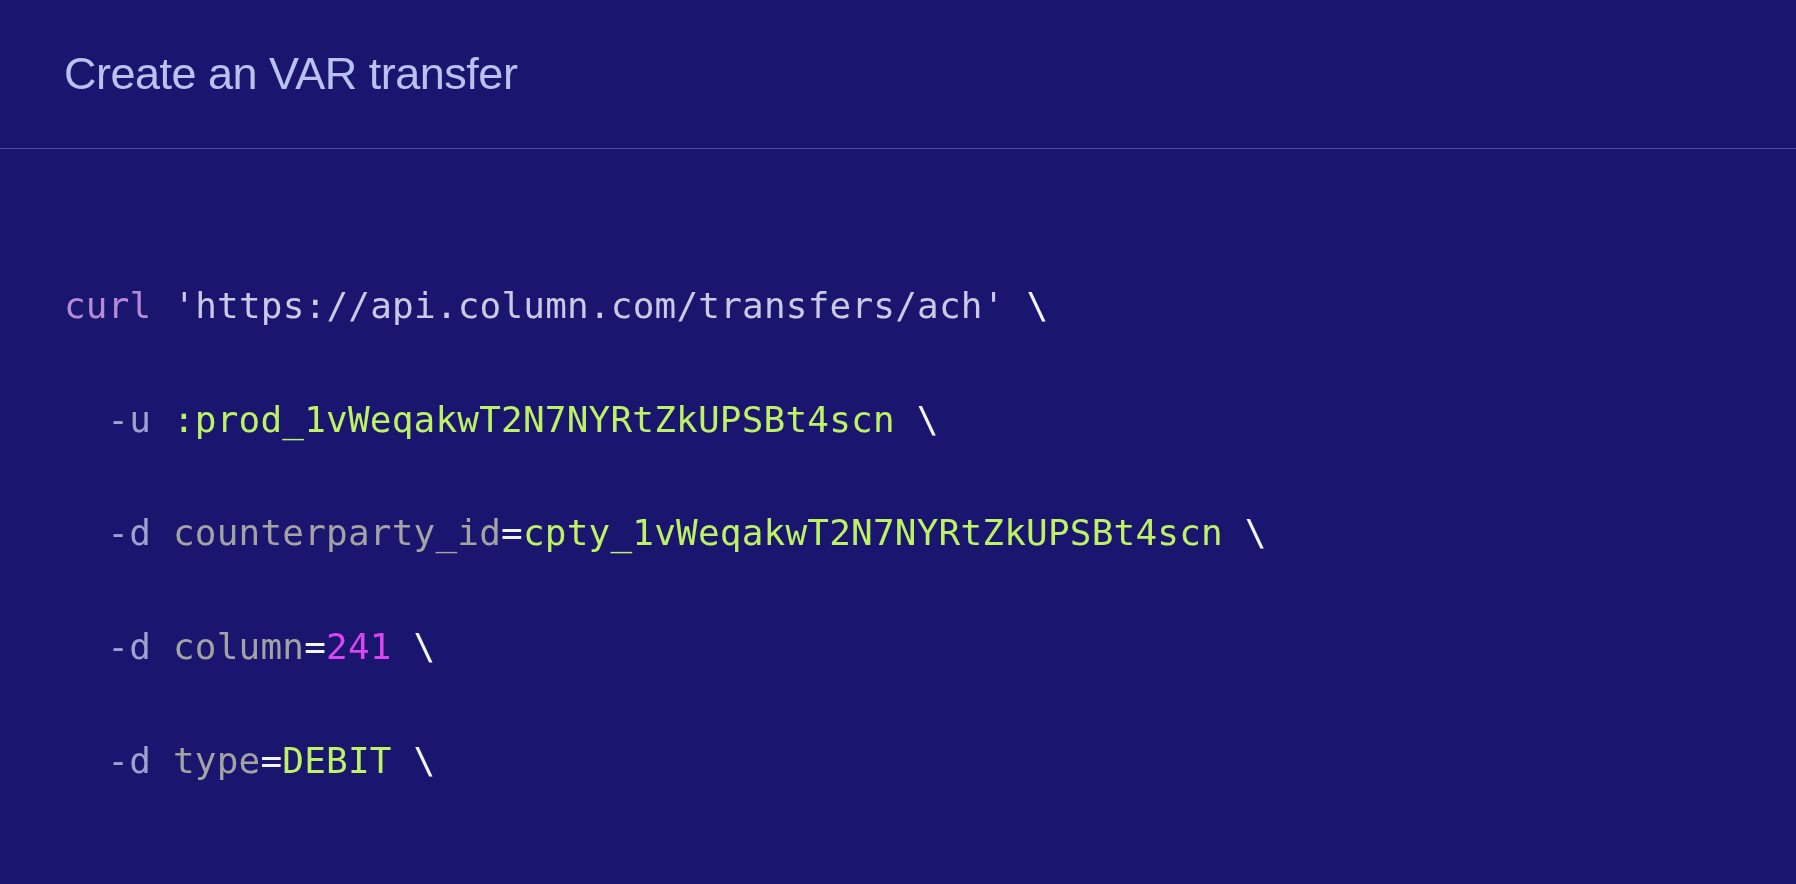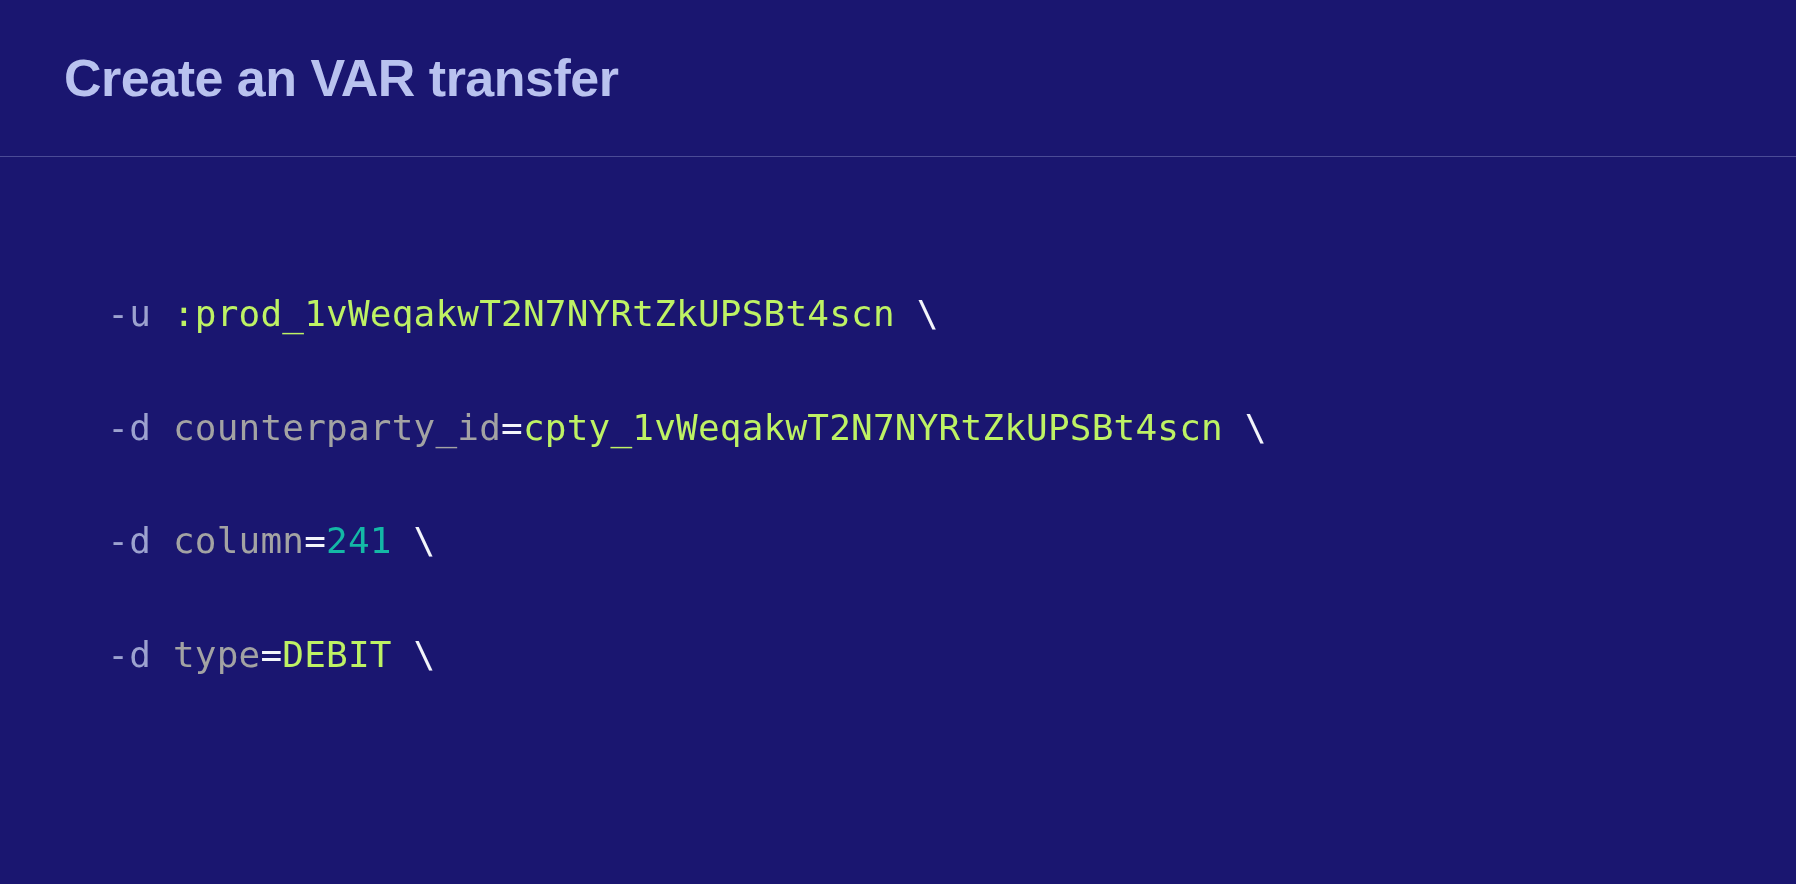--- a/index.html
+++ b/index.html
@@ -13,22 +13,22 @@
     background: #1a1670;
     font-family: -apple-system, BlinkMacSystemFont, "Segoe UI", Helvetica, Arial, sans-serif;
     overflow: hidden;
   }
   .header {
     padding: 48px 64px 48px 64px;
     border-bottom: 1px solid rgba(170, 175, 220, 0.35);
   }
   .title {
     color: #b9c2ef;
-    font-size: 52px;
-    font-weight: 700;
+    font-size: 45px;
+    font-weight: 400;
     letter-spacing: -0.5px;
   }
   .code-block {
     padding: 72px 64px 40px 64px;
     font-family: ui-monospace, SFMono-Regular, Menlo, Consolas, monospace;
     font-size: 36px;
     line-height: 1.58;
     color: #f3f5fb;
     white-space: pre;
     letter-spacing: 0.2px;
@@ -42,40 +42,41 @@
   .tok-flag {
     color: #9ca2cf;
   }
   .tok-key {
     color: #a3a3a3;
   }
   .tok-val {
     color: #bef264;
   }
   .tok-strval {
-    color: #14b8a6;
+    color: #d946ef;
   }
   .tok-punct {
     color: #f3f5fb;
   }
   .code-line {
     display: block;
   }
   .indent {
     display: inline-block;
     width: 2ch;
   }
 </style>
 </head>
 <body>
 
 <div class="header">
   <div class="title">Create an VAR transfer</div>
 </div>
 
 <div class="code-block">
+<span class="code-line"><span class="tok-cmd">curl</span> <span class="tok-str">'https://api.column.com/transfers/ach'</span><span class="tok-punct"> \</span></span>
 <span class="code-line"><span class="indent"></span><span class="tok-flag">-u</span><span class="tok-key"></span><span class="tok-punct"></span><span class="tok-val"> :prod_1vWeqakwT2N7NYRtZkUPSBt4scn</span><span class="tok-punct"> \</span></span>
 <span class="code-line"><span class="indent"></span><span class="tok-flag">-d</span><span class="tok-key"> counterparty_id</span><span class="tok-punct">=</span><span class="tok-val">cpty_1vWeqakwT2N7NYRtZkUPSBt4scn</span><span class="tok-punct"> \</span></span>
 <span class="code-line"><span class="indent"></span><span class="tok-flag">-d</span><span class="tok-key"> column</span><span class="tok-punct">=</span><span class="tok-strval">241</span><span class="tok-punct"> \</span></span>
 <span class="code-line"><span class="indent"></span><span class="tok-flag">-d</span><span class="tok-key"> type</span><span class="tok-punct">=</span><span class="tok-val">DEBIT</span><span class="tok-punct"> \</span></span>
 
 
 </div>
 
 </body></html>

